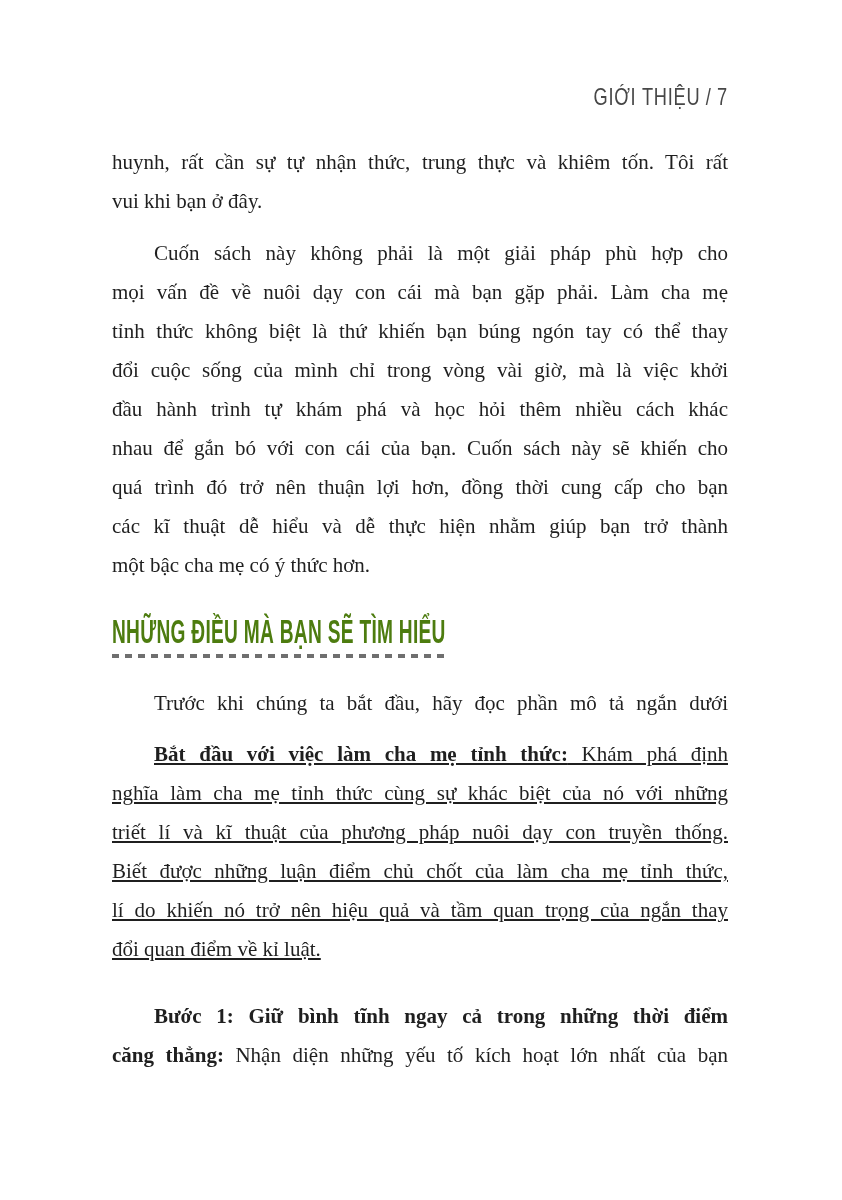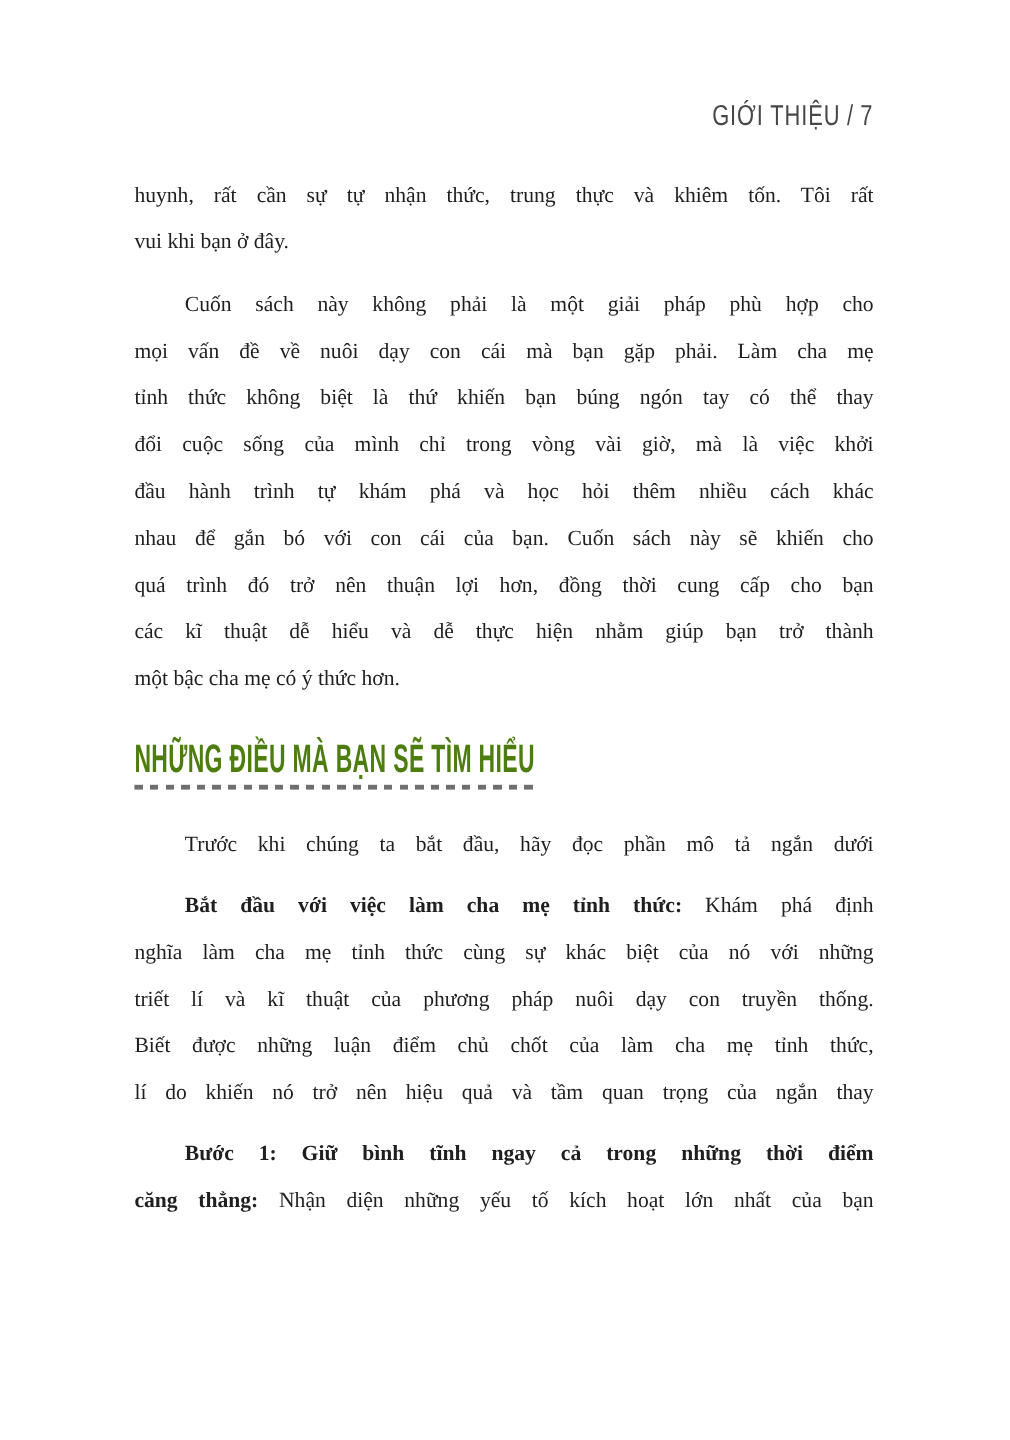--- a/index.html
+++ b/index.html
@@ -34,34 +34,34 @@
   .header .slash { margin: 0 7px; }
   
   .content {
     position: absolute;
     left: 112px;
     top: 143px;
     width: 616px;
   }
   .para { margin: 0; padding: 0; }
   .line {
-    font-size: 18px;
+    font-size: 21px;
     line-height: 39px;
     height: 39px;
     text-align: justify;
     text-align-last: justify;
     white-space: normal;
   }
   .line.indent { padding-left: 42px; }
   .line.last { text-align-last: left; }
   .b { font-weight: bold; }
   #p2 { margin-top: 13px; }
   #p3 { margin-top: 26px; }
-  #p4 { margin-top: 12px; }
-  #p5 { margin-top: 12px; }
+  #p4 { margin-top: 12px; text-decoration: underline; }
+  #p5 { margin-top: 28px; }
   
   .section-head { margin-top: 28px; }
   .h2 {
     margin: 0;
     padding: 0;
     font-family: "Liberation Sans", "DejaVu Sans", sans-serif;
     font-weight: bold;
     font-size: 33px;
     line-height: 38px;
     color: #4d7c0f;
@@ -116,20 +116,21 @@
     <div class="para" id="p3">
       <div class="line indent"><span class="b"></span><span>Trước khi chúng ta bắt đầu, hãy đọc phần mô tả ngắn dưới</span></div>
     </div>
 
     <div class="para" id="p4">
       <div class="line indent"><span class="b">Bắt đầu với việc làm cha mẹ tỉnh thức:</span><span> Khám phá định</span></div>
       <div class="line"><span class="b"></span><span>nghĩa làm cha mẹ tỉnh thức cùng sự khác biệt của nó với những</span></div>
       <div class="line"><span class="b"></span><span>triết lí và kĩ thuật của phương pháp nuôi dạy con truyền thống.</span></div>
       <div class="line"><span class="b"></span><span>Biết được những luận điểm chủ chốt của làm cha mẹ tỉnh thức,</span></div>
       <div class="line"><span class="b"></span><span>lí do khiến nó trở nên hiệu quả và tầm quan trọng của ngắn thay</span></div>
+      <div class="line last"><span class="b"></span><span>đổi quan điểm về kỉ luật.</span></div>
     </div>
 
     <div class="para" id="p5">
       <div class="line indent"><span class="b">Bước 1: Giữ bình tĩnh ngay cả trong những thời điểm</span><span></span></div>
       <div class="line"><span class="b">căng thẳng:</span><span> Nhận diện những yếu tố kích hoạt lớn nhất của bạn</span></div>
     </div>
 
   </div>
 </div>
 

